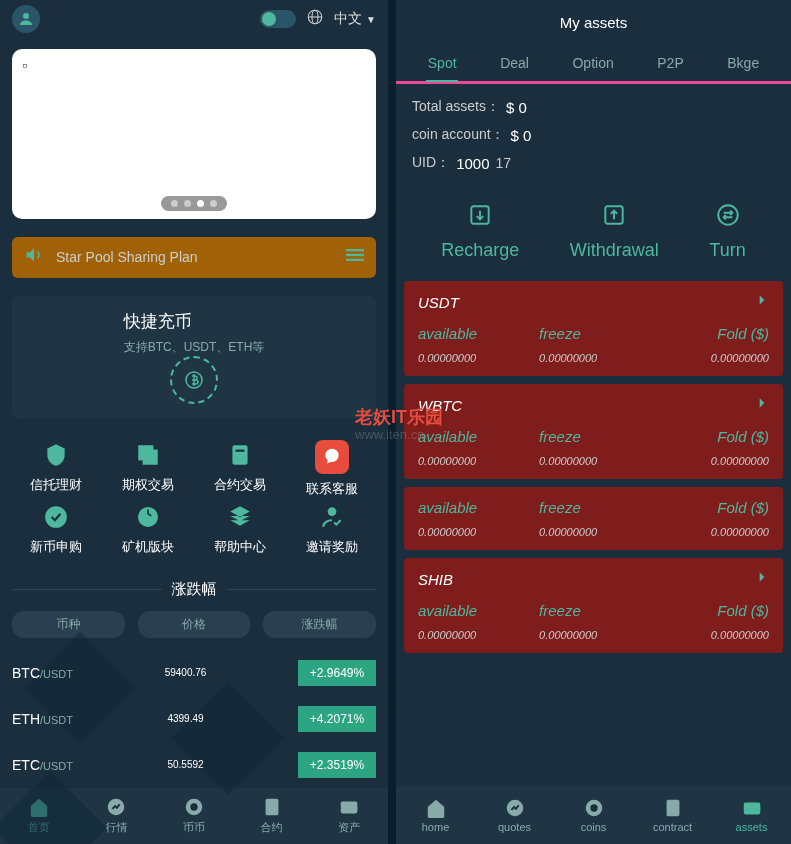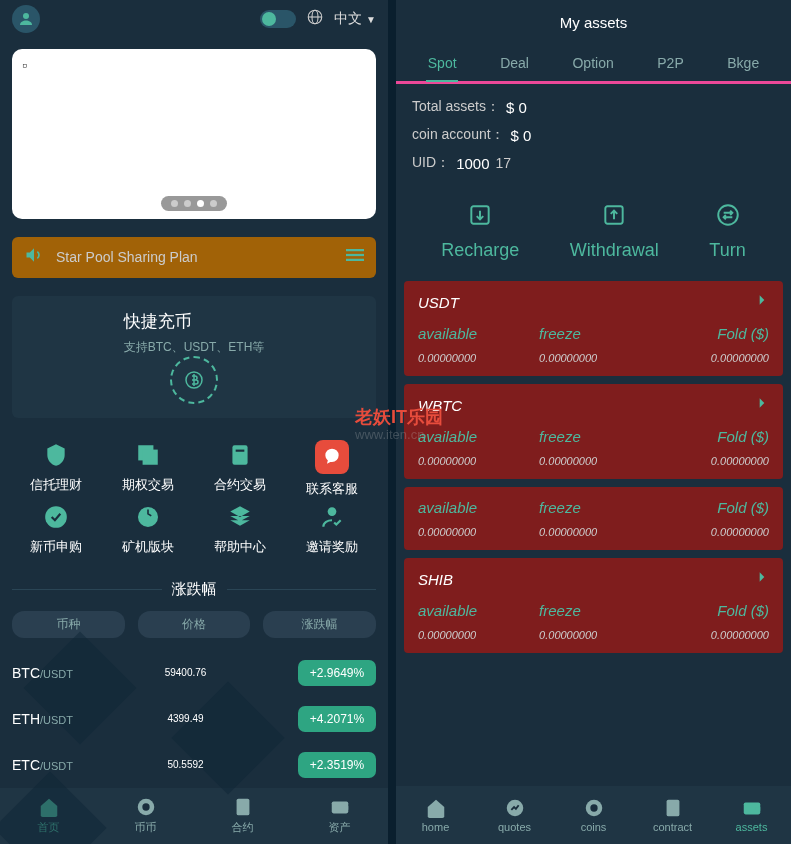--- a/index.html
+++ b/index.html
@@ -60,21 +60,21 @@
 .column-headers { display: flex; justify-content: space-between; margin-bottom: 12px; }
 .col-header { background: #2a3f50; color: #8aa; font-size: 12px; border-radius: 12px; padding: 5px 0; width: 31%; text-align: center; }
 .hex-bg { position: absolute; width: 80px; height: 80px; background: #0d2635; transform: rotate(45deg); opacity: 0.5; z-index: 0; }
 .hex1 { left: 40px; top: 80px; }
 .hex2 { left: 10px; top: 220px; }
 .hex3 { right: 120px; top: 130px; }
 .market-row { display: flex; justify-content: space-between; align-items: center; padding: 10px 0; position: relative; z-index: 1; }
 .pair { color: #fff; font-size: 14px; }
 .pair small { color: #8aa; font-size: 11px; }
 .price { color: #fff; font-size: 10px; }
-.change { background: #2ea582; color: #fff; font-size: 12px; padding: 6px 8px; border-radius: 7px; min-width: 78px; text-align: center; }
+.change { background: #2ea582; color: #fff; font-size: 12px; padding: 6px 8px; border-radius: 0; min-width: 78px; text-align: center; }
 
 
 .watermark { position: absolute; top: 405px; left: 355px; z-index: 5; pointer-events: none; }
 .wm-top { color: #e74c3c; font-size: 18px; font-weight: bold; white-space: nowrap; }
 .wm-bottom { color: rgba(200,200,200,0.25); font-size: 13px; margin-top: -2px; white-space: nowrap; }
 
 
 .bottom-nav { margin-top: auto; background: #1f3544; height: 58px; display: flex; }
 .nav-item { flex: 1; display: flex; flex-direction: column; align-items: center; justify-content: center; gap: 2px; }
 .nav-item svg { width: 22px; height: 22px; fill: #8aa; }
@@ -274,20 +274,27 @@
   <div class="bottom-nav">
     <div class="nav-item active">
         <svg viewBox="0 0 24 24">
           <path d="M3 11l9-8 9 8v10a2 2 0 01-2 2H5a2 2 0 01-2-2V11z"></path>
         </svg>
         <div class="nav-label">首页</div>
       </div>
     <div class="nav-item">
         <svg viewBox="0 0 24 24">
           <circle cx="12" cy="12" r="9"></circle>
+          <path d="M8 14l3-3 2 2 3-4" stroke="#1a2e3d" fill="none" stroke-width="2"></path>
+        </svg>
+        <div class="nav-label">行情</div>
+      </div>
+    <div class="nav-item">
+        <svg viewBox="0 0 24 24">
+          <circle cx="12" cy="12" r="9"></circle>
           <circle cx="12" cy="12" r="4" fill="#1a2e3d"></circle>
         </svg>
         <div class="nav-label">币币</div>
       </div>
     <div class="nav-item">
         <svg viewBox="0 0 24 24">
           <rect x="5" y="3" width="14" height="18" rx="2"></rect>
         </svg>
         <div class="nav-label">合约</div>
       </div>

